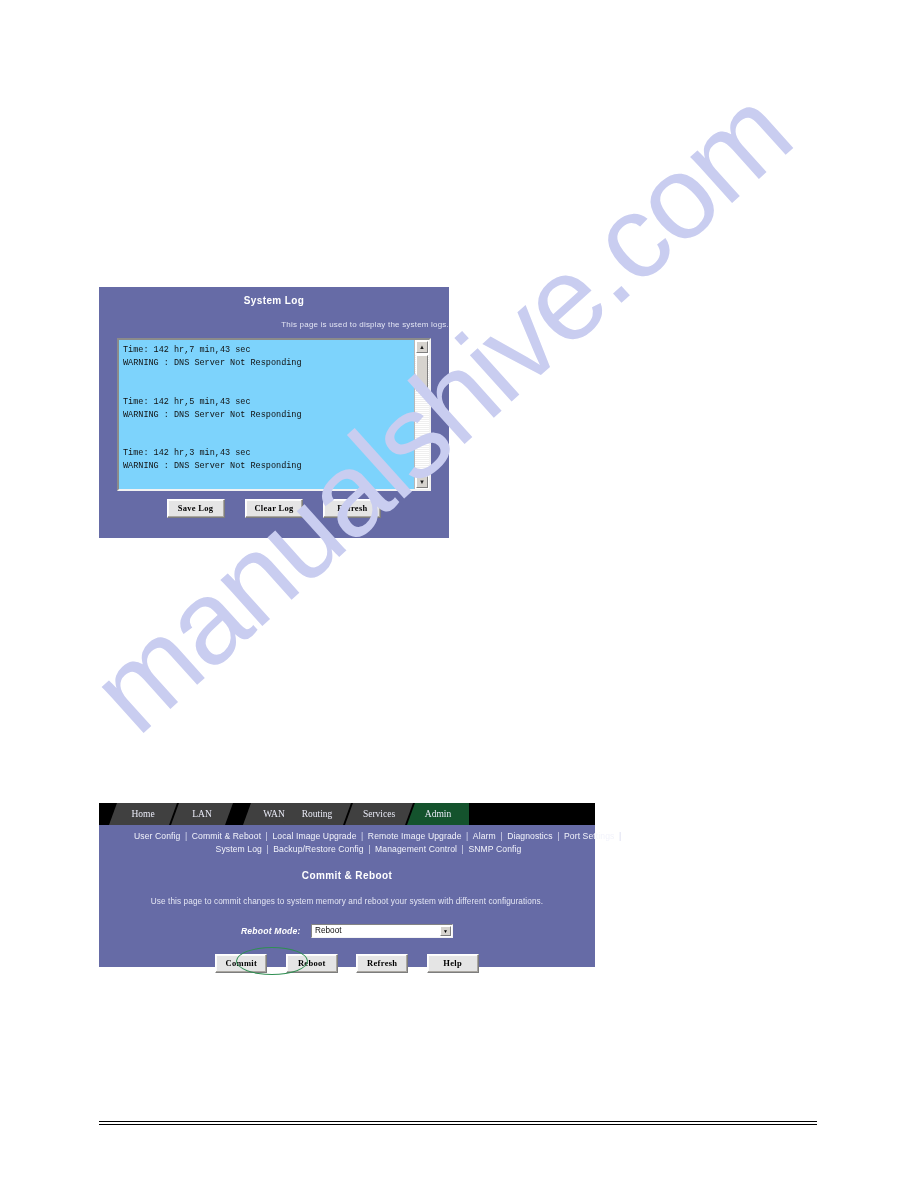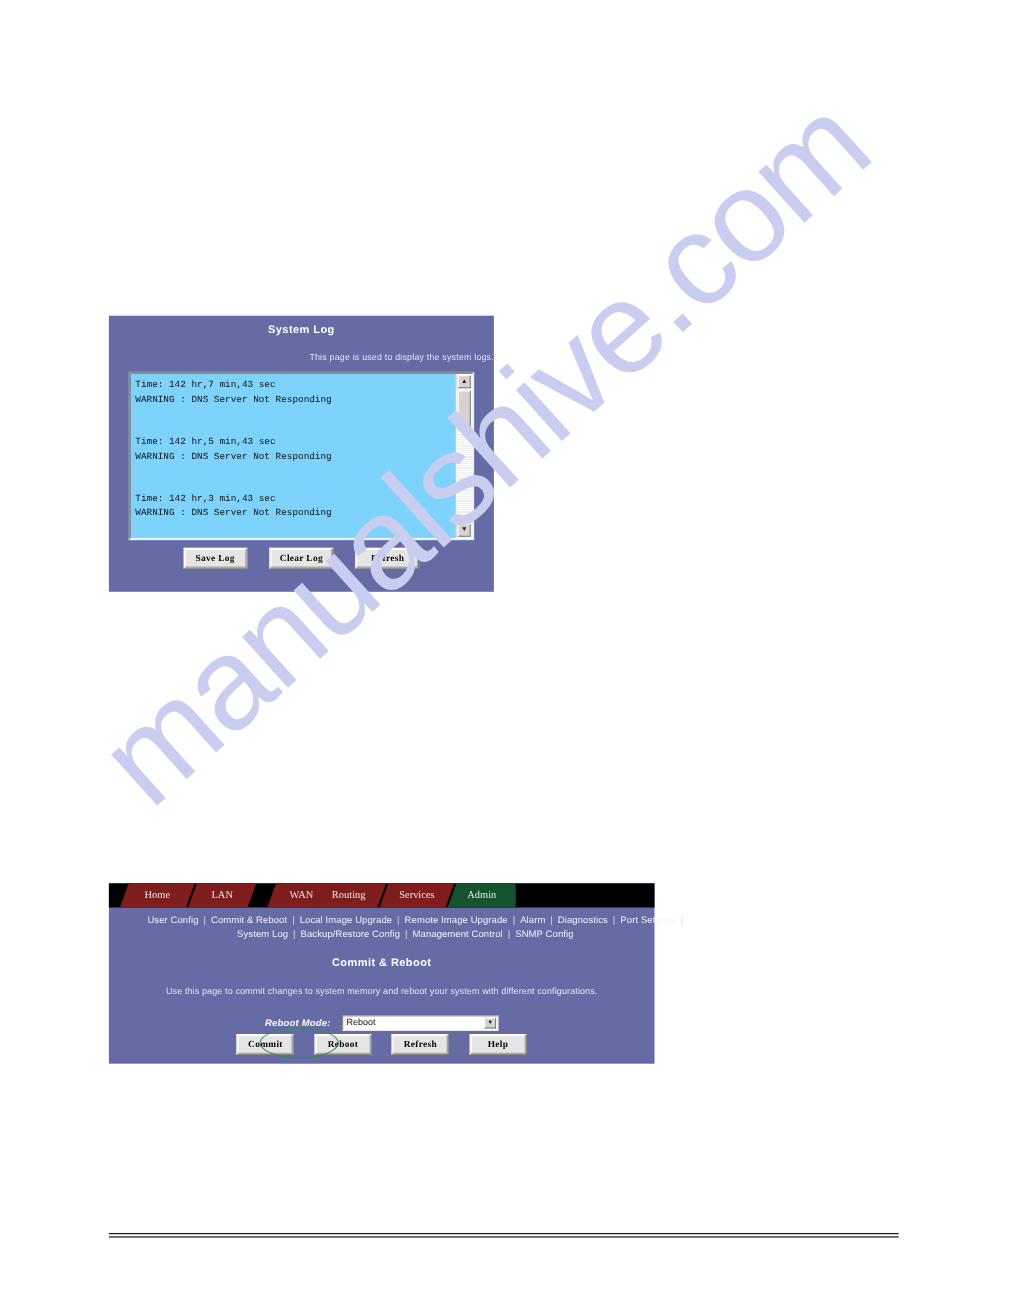--- a/index.html
+++ b/index.html
@@ -181,21 +181,21 @@
   }
   #tabstrip .tab {
     position: absolute;
     top: 0;
     height: 22px;
     color: #e9eaf6;
     font-family: "Liberation Serif", serif;
     font-size: 9.5px;
     line-height: 23px;
     text-align: center;
-    background: #7f1d1d;
+    background: #404040;
     clip-path: polygon(8px 0, 100% 0, calc(100% - 8px) 100%, 0 100%);
   }
   #tabstrip .tab.active {
     background: #14532d;
     clip-path: polygon(8px 0, 100% 0, 100% 100%, 0 100%);
   }
   
   #subnav {
     padding-top: 5px;
     text-align: center;
@@ -267,20 +267,21 @@
     background: #d6d3ce;
     border: 1px solid;
     border-color: #ffffff #7e7e7e #7e7e7e #ffffff;
     box-sizing: border-box;
     font-size: 5px;
     line-height: 8px;
     text-align: center;
     color: #000;
   }
   #commit-buttons {
+    margin-top: 13px;
     text-align: center;
     position: relative;
   }
   #commit-buttons .win-btn { width: 52px; margin: 0 7px; }
   #commit-highlight {
     position: absolute;
     left: 137px;
     top: -5px;
     width: 70px;
     height: 26px;

